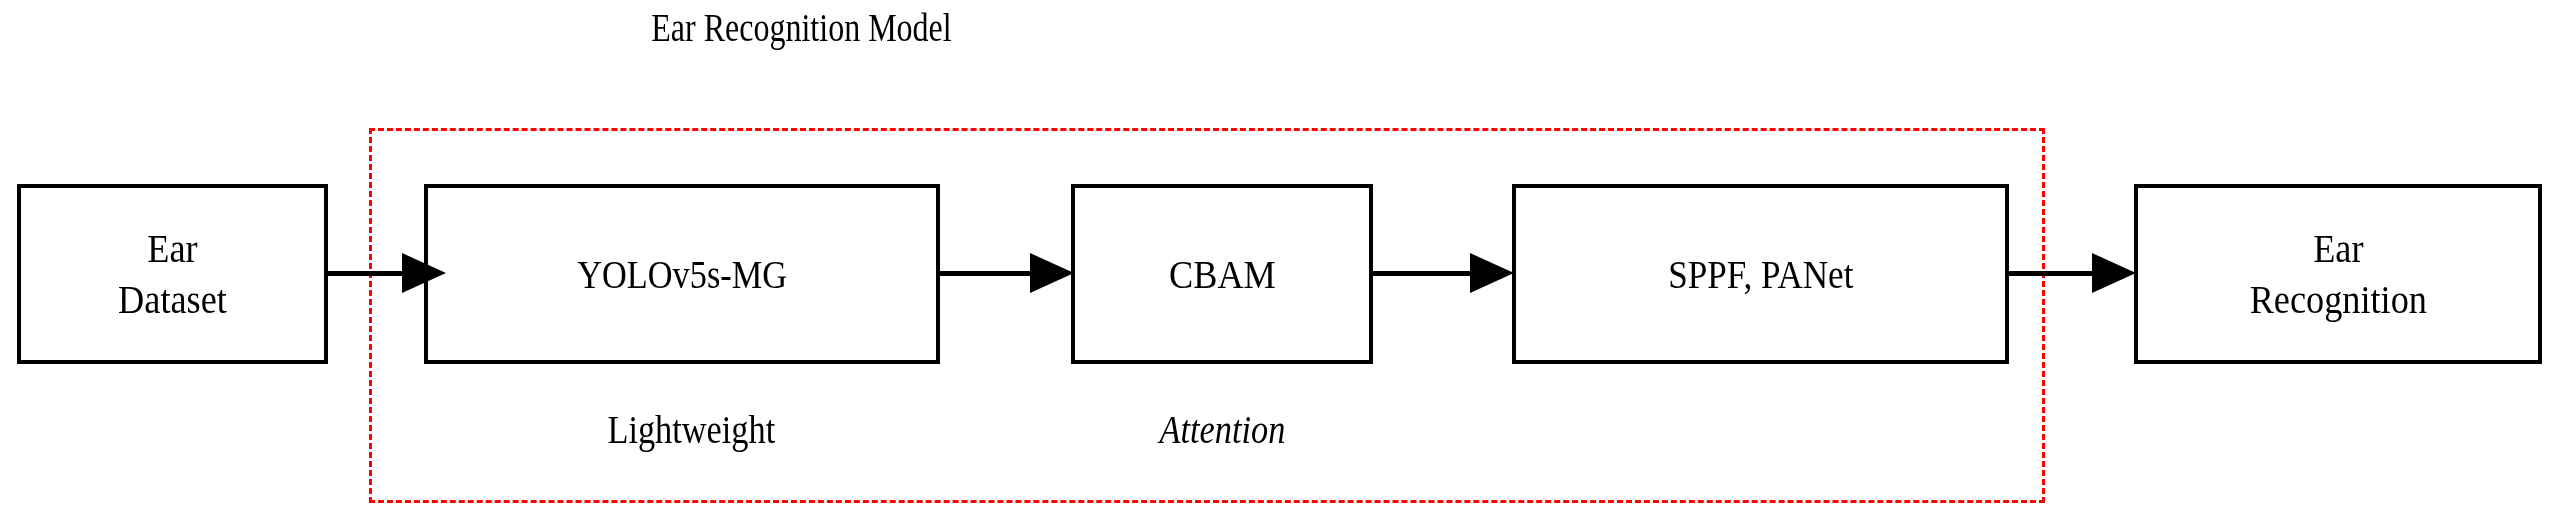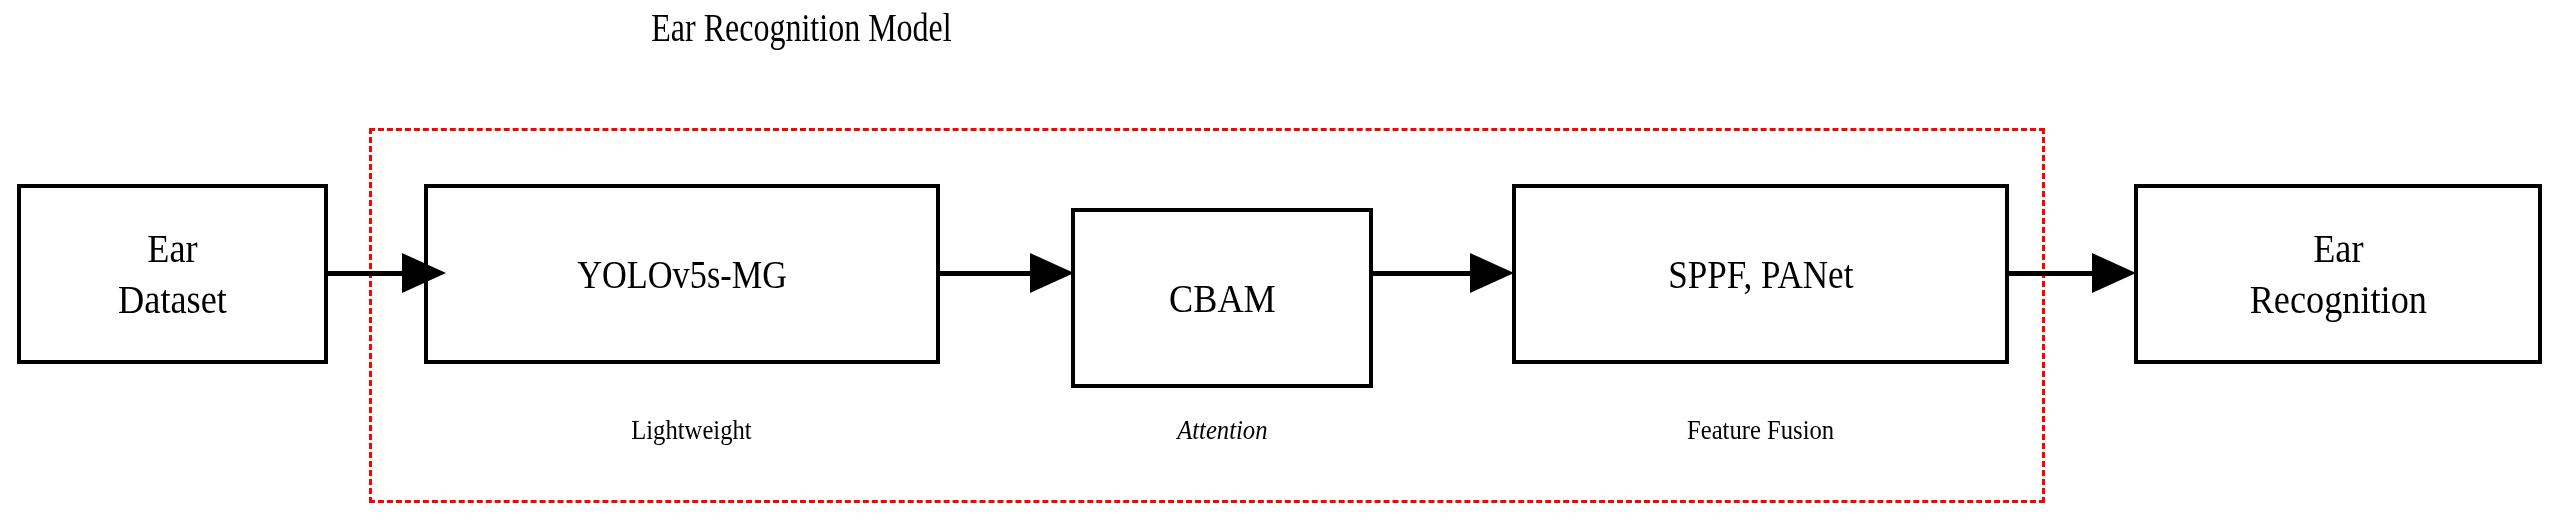--- a/index.html
+++ b/index.html
@@ -75,21 +75,20 @@
     top: 184px;
     width: 516px;
     height: 180px;
   }
   .box-yolo .box-text { transform: scaleX(0.88); }
   .box-cbam {
     left: 1071px;
     top: 184px;
     width: 302px;
     height: 180px;
-    margin-top: 24px;
   }
   .box-sppf {
     left: 1512px;
     top: 184px;
     width: 497px;
     height: 180px;
     text-align: center;
   }
   .box-sppf .box-text { transform: scaleX(0.90); }
   .box-ear-recognition {
@@ -130,21 +129,21 @@
   .arrow-3 { left: 1371px; width: 143px; }
   .arrow-3 .shaft { width: 105px; }
   .arrow-4 { left: 2007px; width: 129px; }
   .arrow-4 .shaft { width: 92px; }
 
   
   .caption {
     position: absolute;
     text-align: center;
     color: #000000;
-    font-size: 28px;
+    font-size: 39px;
     line-height: 44px;
     white-space: nowrap;
   }
   .caption span { display: inline-block; transform: scaleX(0.88); }
   .caption-lightweight { left: 444px; top: 408px; width: 495px; }
   .caption-attention   { left: 1071px; top: 408px; width: 302px; font-style: italic; }
   .caption-feature     { left: 1512px; top: 408px; width: 497px; }
 </style>
 </head>
 <body>
@@ -193,18 +192,15 @@
     <div class="shaft"></div>
     <div class="head"></div>
   </div>
 
   <div class="caption caption-lightweight">
     <span>Lightweight</span>
   </div>
   <div class="caption caption-attention">
     <span>Attention</span>
   </div>
-  <div class="caption caption-feature">
-    <span>Feature Fusion</span>
-  </div>
 
 </div>
 
 
 </body></html>

